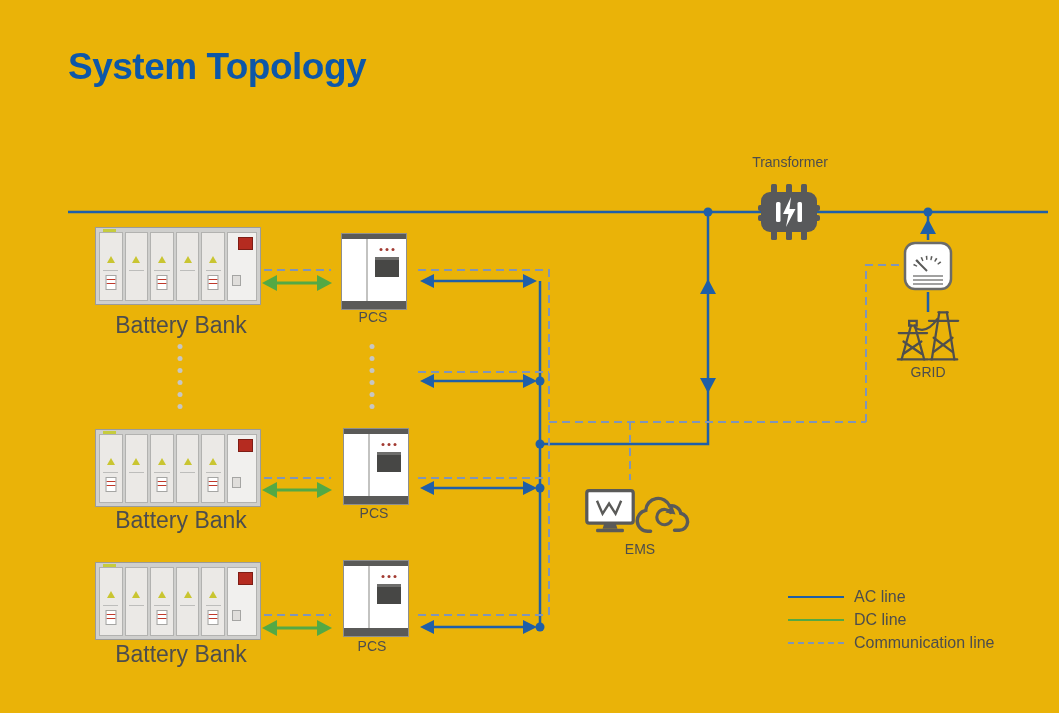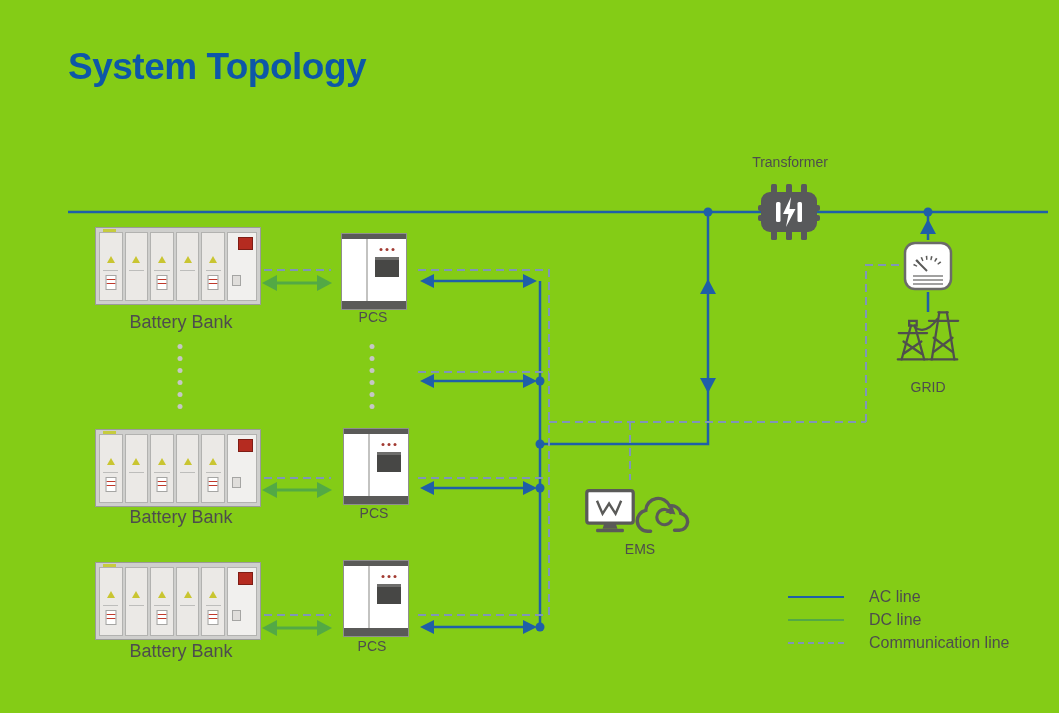--- a/index.html
+++ b/index.html
@@ -1,27 +1,27 @@
 <!DOCTYPE html>
 <html><head>
 <meta charset="utf-8">
 <style>
   html,body{margin:0;padding:0;background:#fff;}
   .canvas{
-    position:relative;width:1059px;height:713px;background:#84cc16;overflow:hidden;
+    position:relative;width:1059px;height:713px;background:#eab308;overflow:hidden;
     font-family:"Liberation Sans",sans-serif;
   }
   .page-title{
     position:absolute;left:68px;top:46px;font-size:37px;font-weight:700;color:#0d57a8;
     letter-spacing:-0.5px;
   }
   svg.lines{position:absolute;left:0;top:0;z-index:1;}
   .node{position:absolute;z-index:2;}
   .node-label{
-    position:absolute;z-index:2;color:#4d4d4d;font-size:18px;white-space:nowrap;
+    position:absolute;z-index:2;color:#4d4d4d;font-size:23px;white-space:nowrap;
     transform:translateX(-50%);
   }
   .node-label.big{font-size:14px;}
 
   
   .battery{
     position:absolute;z-index:2;width:166px;height:78px;box-sizing:border-box;
     background:#cfcfcd;border:1px solid #9b9b99;padding:4px 3px 3px 3px;
     display:flex;gap:2px;
   }
@@ -58,21 +58,21 @@
     width:24px;height:17px;background:#474745;border-top:3px solid #6e6e6c;
   }
   .pcs-base{height:8px;background:#5a5a58;}
 
   
   .dots-col{position:absolute;z-index:2;display:flex;flex-direction:column;gap:7px;transform:translateX(-50%);}
   .dots-col i{width:5px;height:5px;border-radius:50%;background:#c6c6c4;}
 
   
   .legend{position:absolute;z-index:2;left:788px;top:590px;display:flex;flex-direction:column;gap:9px;}
-  .legend-row{display:flex;align-items:center;gap:25px;height:14px;}
+  .legend-row{display:flex;align-items:center;gap:10px;height:14px;}
   .legend .sw{width:56px;height:0;border-top-width:2.5px;}
   .sw-ac{border-top-style:solid;border-top-color:#1f5fa8;}
   .sw-dc{border-top-style:solid;border-top-color:#53a945;}
   .sw-comm{border-top-style:dashed;border-top-color:#8095b8;border-top-width:2px;}
   .legend-label{color:#4d4d4d;font-size:16px;white-space:nowrap;}
 </style>
 </head>
 <body>
 
 <div class="canvas">
@@ -184,21 +184,21 @@
       <path d="M4,30 H34"></path>
       <path d="M3,58 H35"></path>
       <path d="M39,58 L47,8 M63,58 L55,8"></path>
       <path d="M41,50 L61,35 M61,50 L41,35"></path>
       <path d="M46,8 h10"></path>
       <path d="M36,17 H67"></path>
       <path d="M37,58 H66"></path>
       <path d="M21,24 Q33,32 45,15"></path>
     </svg>
   </div>
-  <div class="node-label big" style="left:928px;top:364px;margin-top:15px;">GRID</div>
+  <div class="node-label big" style="left:928px;top:364px;">GRID</div>
 
   <div class="node" style="left:584px;top:486px;">
     <svg width="52" height="50" viewBox="0 0 56 50">
       <rect x="3" y="3" width="50" height="35" rx="2.5" fill="#fff" stroke="#5a5a58" stroke-width="3.5"></rect>
       <polyline points="14,14 20,28 27,17 34,28 40,14" fill="none" stroke="#5a5a58" stroke-width="2.6"></polyline>
       <path d="M22,38 L20,44 H36 L34,38 Z" fill="#5a5a58"></path>
       <rect x="13" y="44" width="30" height="4" rx="1.5" fill="#5a5a58"></rect>
     </svg>
   </div>
   <div class="node" style="left:634px;top:492px;">

